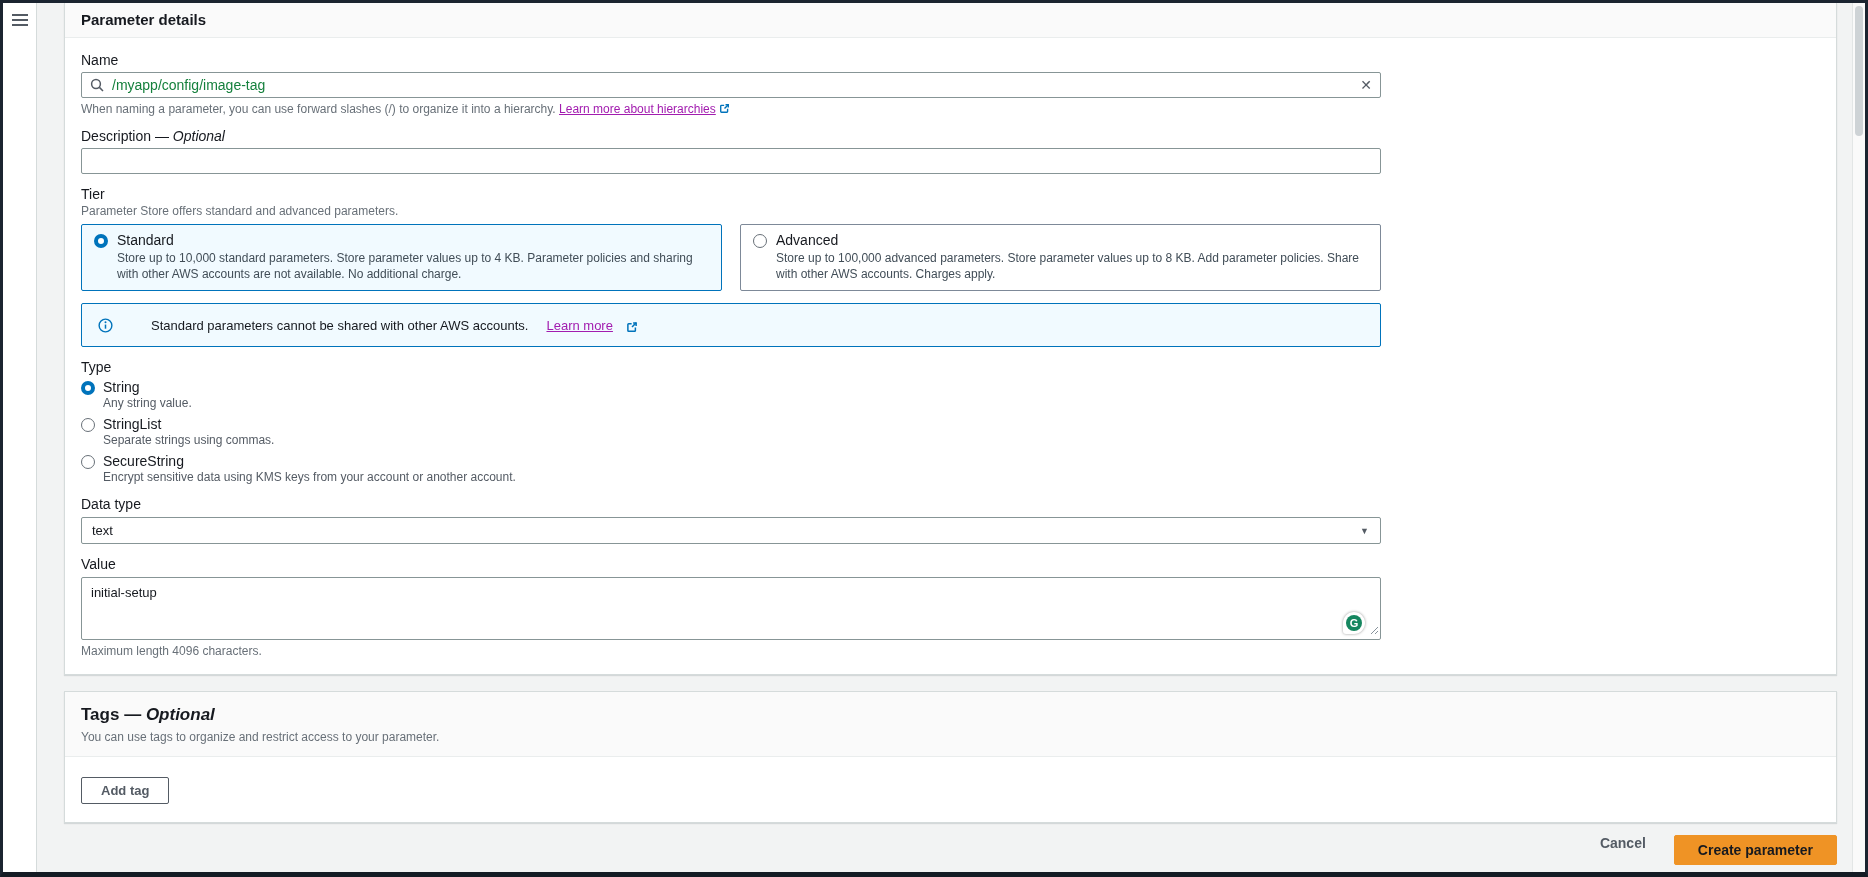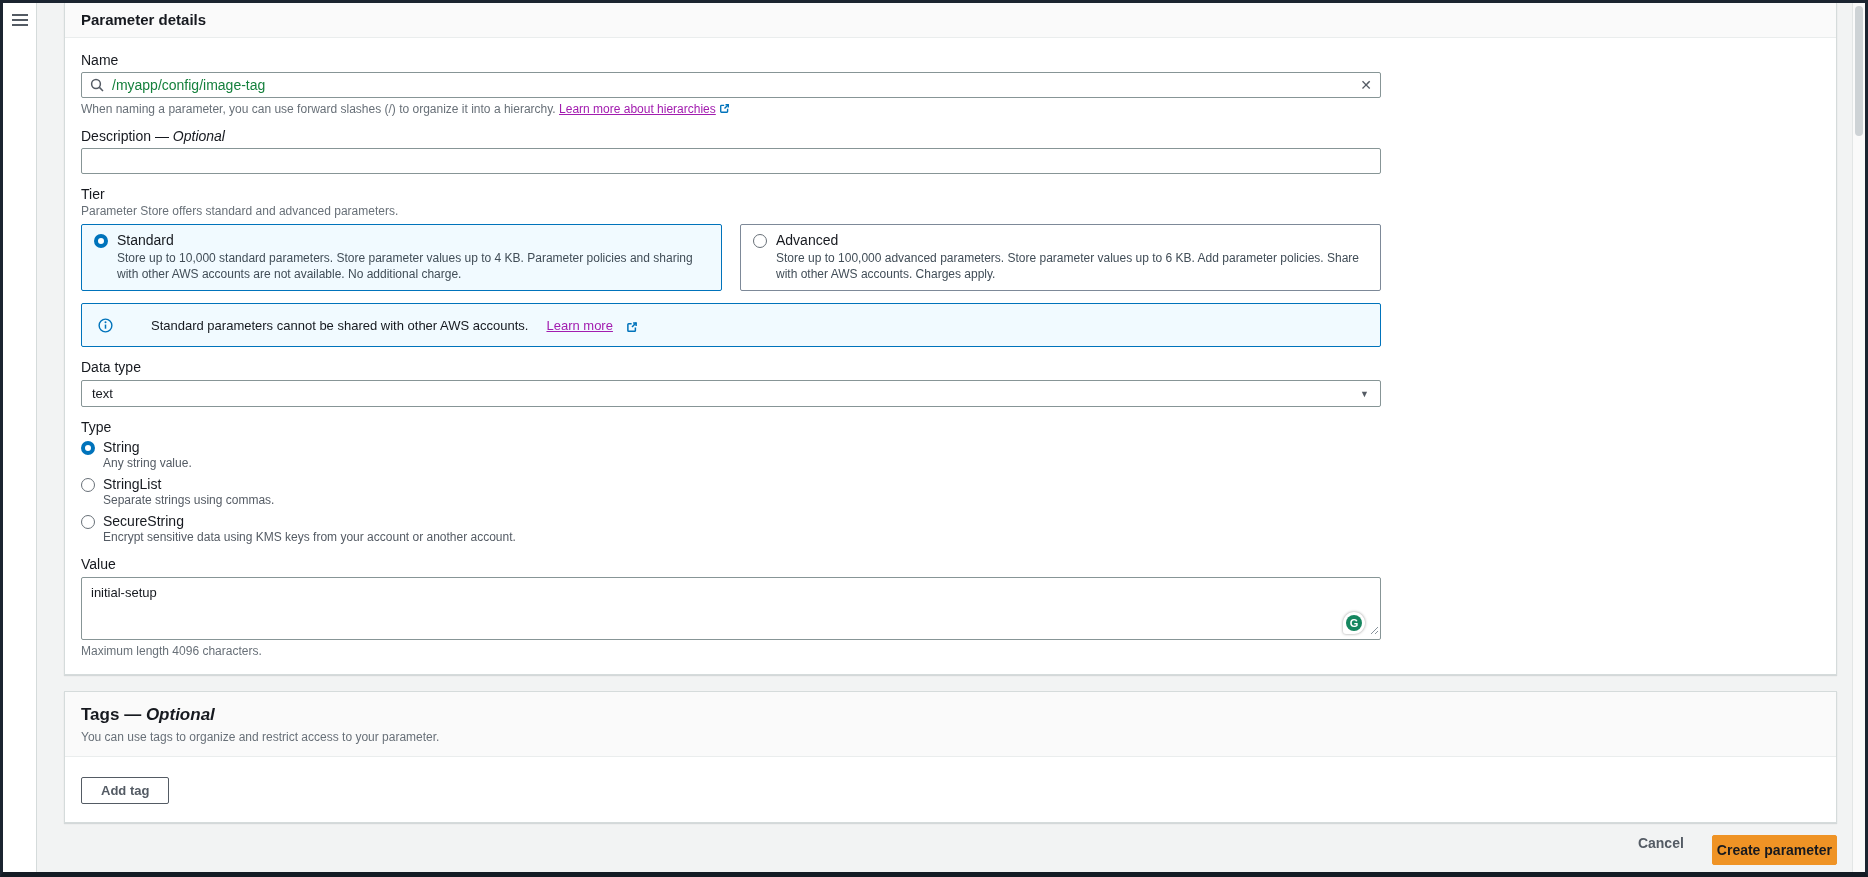--- a/index.html
+++ b/index.html
@@ -83,21 +83,21 @@
   .tags-title { font-size:17px; font-weight:bold; }
   .tags-title .opt { font-style:italic; }
   .tags-helper { margin-top:5px; font-size:12px; color:#687078; }
   .tags-body { padding:20px 16px 18px; }
   .add-tag { display:inline-block; background:#fff; border:1px solid #545b64; border-radius:2px; color:#545b64;
     font-weight:bold; font-size:13px; padding:5px 19px; cursor:pointer; font-family:"Liberation Sans",sans-serif; }
 
   .footer { display:flex; justify-content:flex-end; align-items:flex-start; gap:28px; margin-top:12px; }
   .cancel { color:#545b64; font-weight:bold; font-size:14px; cursor:pointer; }
   .create-btn { background:#ef9325; border:1px solid #ef9325; color:#16191f; font-weight:bold; font-size:14px;
-    padding:6px 4px; border-radius:2px; cursor:pointer; font-family:"Liberation Sans",sans-serif; }
+    padding:6px 23px; border-radius:2px; cursor:pointer; font-family:"Liberation Sans",sans-serif; }
 </style>
 </head>
 <body>
 
 <div class="viewport">
 
   <div class="mini-sidebar">
     <div class="hamburger">
       <div class="bar"></div>
       <div class="bar"></div>
@@ -156,21 +156,21 @@
               <span class="radio on"></span>
               <span>
                 <div class="tier-label">Standard</div>
                 <div class="tier-desc">Store up to 10,000 standard parameters. Store parameter values up to 4 KB. Parameter policies and sharing with other AWS accounts are not available. No additional charge.</div>
               </span>
             </div>
             <div class="tier-card">
               <span class="radio"></span>
               <span>
                 <div class="tier-label">Advanced</div>
-                <div class="tier-desc">Store up to 100,000 advanced parameters. Store parameter values up to 6 KB. Add parameter policies. Share with other AWS accounts. Charges apply.</div>
+                <div class="tier-desc">Store up to 100,000 advanced parameters. Store parameter values up to 8 KB. Add parameter policies. Share with other AWS accounts. Charges apply.</div>
               </span>
             </div>
           </div>
         </div>
 
         <div class="banner">
           <span class="info-icon">
             <svg viewBox="0 0 16 16" width="15" height="15">
                 <circle cx="8" cy="8" r="6.8" fill="none" stroke="#0073bb" stroke-width="1.5"></circle>
                 <rect x="7.2" y="7" width="1.6" height="4.4" fill="#0073bb"></rect>
@@ -180,47 +180,47 @@
           <span class="banner-text">Standard parameters cannot be shared with other AWS accounts.</span>
           <span class="link" style="font-size:13px">Learn more</span>
             <span class="ext-icon"><svg viewBox="0 0 16 16" width="12" height="12">
                 <path d="M12.5 8.5v4a1 1 0 0 1-1 1h-8a1 1 0 0 1-1-1v-8a1 1 0 0 1 1-1h4" fill="none" stroke="#0073bb" stroke-width="2"></path>
                 <path d="M9.5 2.5h4v4" fill="none" stroke="#0073bb" stroke-width="2"></path>
                 <path d="M13.5 2.5L8 8" stroke="#0073bb" stroke-width="2"></path>
               </svg></span>
         </div>
 
         <div class="group">
+          <div class="label">Type</div>
+
+          <div class="radio-row rr1">
+            <span class="radio on"></span>
+            <span>String</span>
+          </div>
+          <div class="radio-desc">Any string value.</div>
+
+          <div class="radio-row rrn">
+            <span class="radio"></span>
+            <span>StringList</span>
+          </div>
+          <div class="radio-desc">Separate strings using commas.</div>
+
+          <div class="radio-row rrn">
+            <span class="radio"></span>
+            <span>SecureString</span>
+          </div>
+          <div class="radio-desc">Encrypt sensitive data using KMS keys from your account or another account.</div>
+        </div>
+
+        <div class="group">
           <div class="label">Data type</div>
           <div class="select-box">
             <span class="select-value">text</span>
             <span class="dd-icon">▼</span>
           </div>
-        </div>
-
-        <div class="group">
-          <div class="label">Type</div>
-
-          <div class="radio-row rr1">
-            <span class="radio on"></span>
-            <span>String</span>
-          </div>
-          <div class="radio-desc">Any string value.</div>
-
-          <div class="radio-row rrn">
-            <span class="radio"></span>
-            <span>StringList</span>
-          </div>
-          <div class="radio-desc">Separate strings using commas.</div>
-
-          <div class="radio-row rrn">
-            <span class="radio"></span>
-            <span>SecureString</span>
-          </div>
-          <div class="radio-desc">Encrypt sensitive data using KMS keys from your account or another account.</div>
         </div>
 
         <div class="group">
           <div class="label">Value</div>
           <div class="textarea-wrap">
             <textarea style="">initial-setup</textarea>
             <span class="grammarly">
               <span class="gc">G</span>
             </span>
             <span class="resize-handle">

